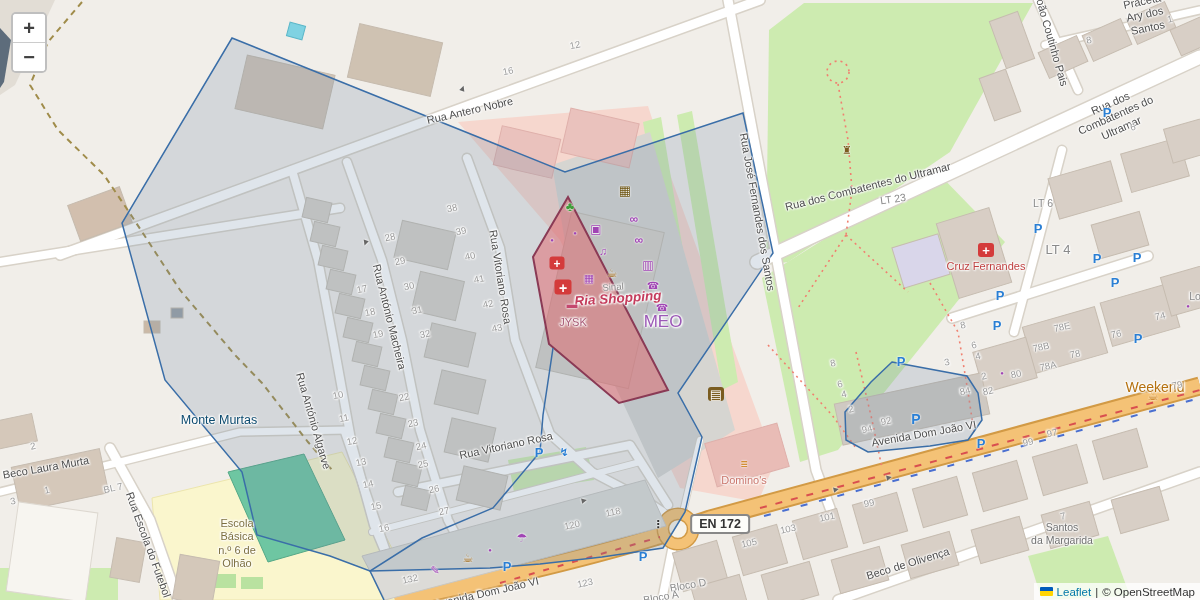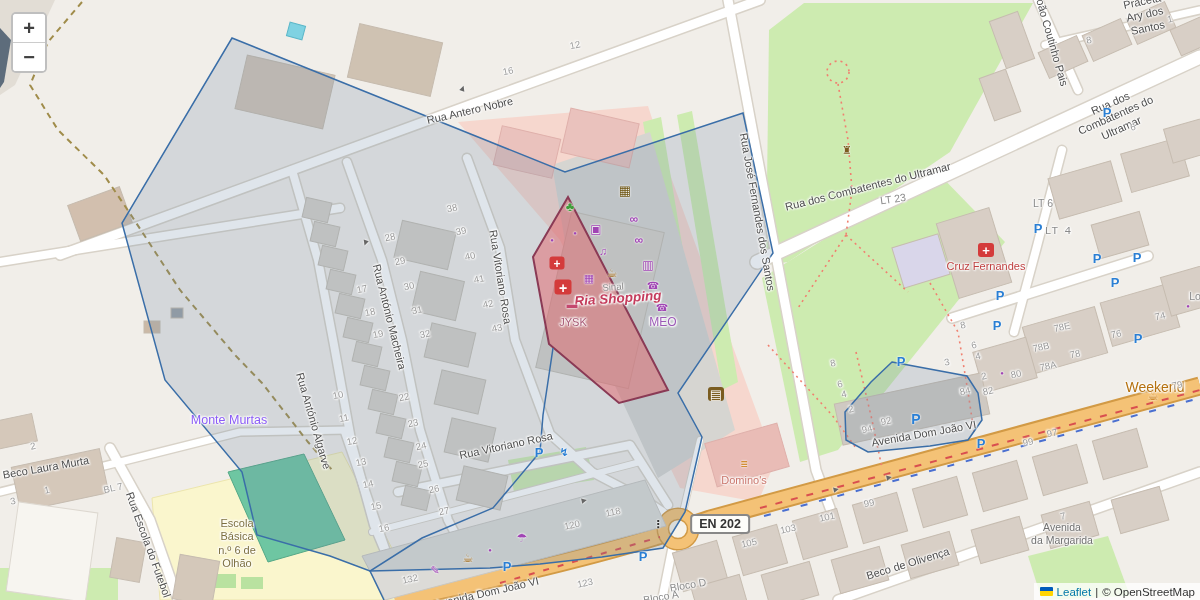--- a/index.html
+++ b/index.html
@@ -212,38 +212,38 @@
       <div class="lab" style="left: 757px; top: 212px; font-size: 11px; color: rgb(77, 77, 77); transform: translate(-50%, -50%) rotate(80deg);">Rua José Fernandes dos Santos</div>
       <div class="lab" style="left: 868px; top: 187px; font-size: 11px; color: rgb(77, 77, 77); transform: translate(-50%, -50%) rotate(-14deg);">Rua dos Combatentes do Ultramar</div>
       <div class="lab" style="left: 1116px; top: 116px; font-size: 11px; color: rgb(77, 77, 77); transform: translate(-50%, -50%) rotate(-24deg);">Rua dos Combatentes do Ultramar</div>
       <div class="lab" style="left: 1145px; top: 15px; font-size: 11px; color: rgb(77, 77, 77); transform: translate(-50%, -50%) rotate(-12deg);">Praceta Ary dos Santos</div>
       <div class="lab" style="left: 1051px; top: 40px; font-size: 11px; color: rgb(77, 77, 77); transform: translate(-50%, -50%) rotate(74deg);">João Coutinho Pais</div>
       <div class="lab" style="left: 924px; top: 434px; font-size: 11px; color: rgb(77, 77, 77); transform: translate(-50%, -50%) rotate(-10deg);">Avenida Dom João VI</div>
       <div class="lab" style="left: 487px; top: 593px; font-size: 11px; color: rgb(77, 77, 77); transform: translate(-50%, -50%) rotate(-13deg);">Avenida Dom João VI</div>
       <div class="lab" style="left: 908px; top: 564px; font-size: 11px; color: rgb(77, 77, 77); transform: translate(-50%, -50%) rotate(-17deg);">Beco de Olivença</div>
       <div class="lab" style="left: 46px; top: 468px; font-size: 11px; color: rgb(77, 77, 77); transform: translate(-50%, -50%) rotate(-10deg);">Beco Laura Murta</div>
       <div class="lab" style="left: 148px; top: 545px; font-size: 11px; color: rgb(77, 77, 77); transform: translate(-50%, -50%) rotate(70deg);">Rua Escola do Futebol</div>
-      <div class="lab" style="left: 219px; top: 421px; font-size: 12.5px; color: #8b5cf6; transform: translate(-50%, -50%) rotate(0deg); margin-left: 10px;">Monte Murtas</div>
+      <div class="lab" style="left: 219px; top: 421px; font-size: 12.5px; color: #0c4a6e; transform: translate(-50%, -50%) rotate(0deg);">Monte Murtas</div>
       <div class="lab" style="left: 618px; top: 299px; font-size: 13.5px; color: rgb(196, 60, 92); transform: translate(-50%, -50%) rotate(-4deg); font-weight: bold; font-style: italic;">Ria Shopping</div>
       <div class="lab" style="left: 613px; top: 287px; font-size: 9.5px; color: rgb(138, 138, 138); transform: translate(-50%, -50%) rotate(-4deg);">Sinal</div>
       <div class="lab" style="left: 573px; top: 323px; font-size: 11px; color: rgb(168, 90, 117); transform: translate(-50%, -50%) rotate(0deg);">JYSK</div>
-      <div class="lab" style="left: 663px; top: 322px; font-size: 12px; color: rgb(155, 89, 182); transform: translate(-50%, -50%) rotate(0deg);">MEO</div>
+      <div class="lab" style="left: 663px; top: 322px; font-size: 17px; color: rgb(155, 89, 182); transform: translate(-50%, -50%) rotate(0deg);">MEO</div>
       <div class="lab" style="left: 986px; top: 267px; font-size: 11px; color: rgb(191, 64, 64); transform: translate(-50%, -50%) rotate(0deg);">Cruz Fernandes</div>
       <div class="lab" style="left: 744px; top: 481px; font-size: 11px; color: rgb(201, 117, 107); transform: translate(-50%, -50%) rotate(0deg);">Domino's</div>
       <div class="lab" style="left: 1155px; top: 388px; font-size: 14px; color: rgb(181, 113, 15); transform: translate(-50%, -50%) rotate(0deg);">Weekend</div>
       <div class="lab" style="left: 237px; top: 544px; font-size: 11px; color: rgb(125, 112, 64); transform: translate(-50%, -50%) rotate(0deg);">Escola
 Básica
 n.º 6 de
 Olhão</div>
-      <div class="lab" style="left: 1062px; top: 534px; font-size: 10.5px; color: rgb(112, 112, 112); transform: translate(-50%, -50%) rotate(0deg);">Avenida
+      <div class="lab" style="left: 1062px; top: 534px; font-size: 10.5px; color: rgb(112, 112, 112); transform: translate(-50%, -50%) rotate(0deg);">Santos
 da Margarida</div>
       <div class="lab" style="left: 688px; top: 585px; font-size: 10.5px; color: rgb(138, 138, 138); transform: translate(-50%, -50%) rotate(-10deg);">Bloco D</div>
       <div class="lab" style="left: 661px; top: 597px; font-size: 10.5px; color: rgb(138, 138, 138); transform: translate(-50%, -50%) rotate(-10deg);">Bloco A</div>
       <div class="lab" style="left: 1043px; top: 203px; font-size: 10.5px; color: rgb(138, 138, 138); transform: translate(-50%, -50%) rotate(0deg);">LT 6</div>
-      <div class="lab" style="left: 1058px; top: 232px; font-size: 11px; color: rgb(138, 138, 138); transform: translate(-50%, -50%) rotate(0deg); font-family: Liberation Mono, monospace;">LT 4</div>
+      <div class="lab" style="left: 1058px; top: 250px; font-size: 13px; color: rgb(138, 138, 138); transform: translate(-50%, -50%) rotate(0deg);">LT 4</div>
       <div class="lab" style="left: 893px; top: 199px; font-size: 10.5px; color: rgb(138, 138, 138); transform: translate(-50%, -50%) rotate(-8deg);">LT 23</div>
       <div class="lab" style="left: 1195px; top: 296px; font-size: 10.5px; color: rgb(138, 138, 138); transform: translate(-50%, -50%) rotate(0deg);">Lo</div>
       <div class="lab" style="left: 338px; top: 395px; font-size: 9.5px; color: rgb(154, 154, 154); transform: translate(-50%, -50%) rotate(-12deg);">10</div>
       <div class="lab" style="left: 344px; top: 418px; font-size: 9.5px; color: rgb(154, 154, 154); transform: translate(-50%, -50%) rotate(-12deg);">11</div>
       <div class="lab" style="left: 352px; top: 441px; font-size: 9.5px; color: rgb(154, 154, 154); transform: translate(-50%, -50%) rotate(-12deg);">12</div>
       <div class="lab" style="left: 361px; top: 462px; font-size: 9.5px; color: rgb(154, 154, 154); transform: translate(-50%, -50%) rotate(-12deg);">13</div>
       <div class="lab" style="left: 368px; top: 484px; font-size: 9.5px; color: rgb(154, 154, 154); transform: translate(-50%, -50%) rotate(-12deg);">14</div>
       <div class="lab" style="left: 376px; top: 506px; font-size: 9.5px; color: rgb(154, 154, 154); transform: translate(-50%, -50%) rotate(-12deg);">15</div>
       <div class="lab" style="left: 384px; top: 528px; font-size: 9.5px; color: rgb(154, 154, 154); transform: translate(-50%, -50%) rotate(-12deg);">16</div>
       <div class="lab" style="left: 362px; top: 289px; font-size: 9.5px; color: rgb(154, 154, 154); transform: translate(-50%, -50%) rotate(-12deg);">17</div>
@@ -350,21 +350,21 @@
       <div class="poi" style="left: 490px; top: 550px; font-size: 6px; transform: translate(-50%, -50%) rotate(0deg); color: rgb(160, 68, 180);">●</div>
       <div class="poi" style="left: 1002px; top: 373px; font-size: 6px; transform: translate(-50%, -50%) rotate(0deg); color: rgb(160, 68, 180);">●</div>
       <div class="poi" style="left: 1188px; top: 306px; font-size: 6px; transform: translate(-50%, -50%) rotate(0deg); color: rgb(160, 68, 180);">●</div>
       <div class="poi" style="left: 462px; top: 88px; font-size: 7px; transform: translate(-50%, -50%) rotate(-70deg); color: rgb(102, 102, 102);">▶</div>
       <div class="poi" style="left: 366px; top: 243px; font-size: 7px; transform: translate(-50%, -50%) rotate(108deg); color: rgb(102, 102, 102);">▶</div>
       <div class="poi" style="left: 584px; top: 500px; font-size: 7px; transform: translate(-50%, -50%) rotate(-12deg); color: rgb(102, 102, 102);">▶</div>
       <div class="poi" style="left: 889px; top: 477px; font-size: 7px; transform: translate(-50%, -50%) rotate(-13deg); color: rgb(102, 102, 102);">▶</div>
       <div class="poi" style="left: 836px; top: 489px; font-size: 7px; transform: translate(-50%, -50%) rotate(-13deg); color: rgb(102, 102, 102);">▶</div>
     </div>
 
-  <div id="en125" style="left:720px;top:524px">EN 202</div>
+  <div id="en125" style="left:720px;top:524px">EN 172</div>
 
   <div id="zoomctl">
     <div class="zb">+</div>
     <div class="zb">−</div>
   </div>
 
   <div id="attrib">
     <span class="flag"></span>
     <a>Leaflet</a>
     <span>|</span>

